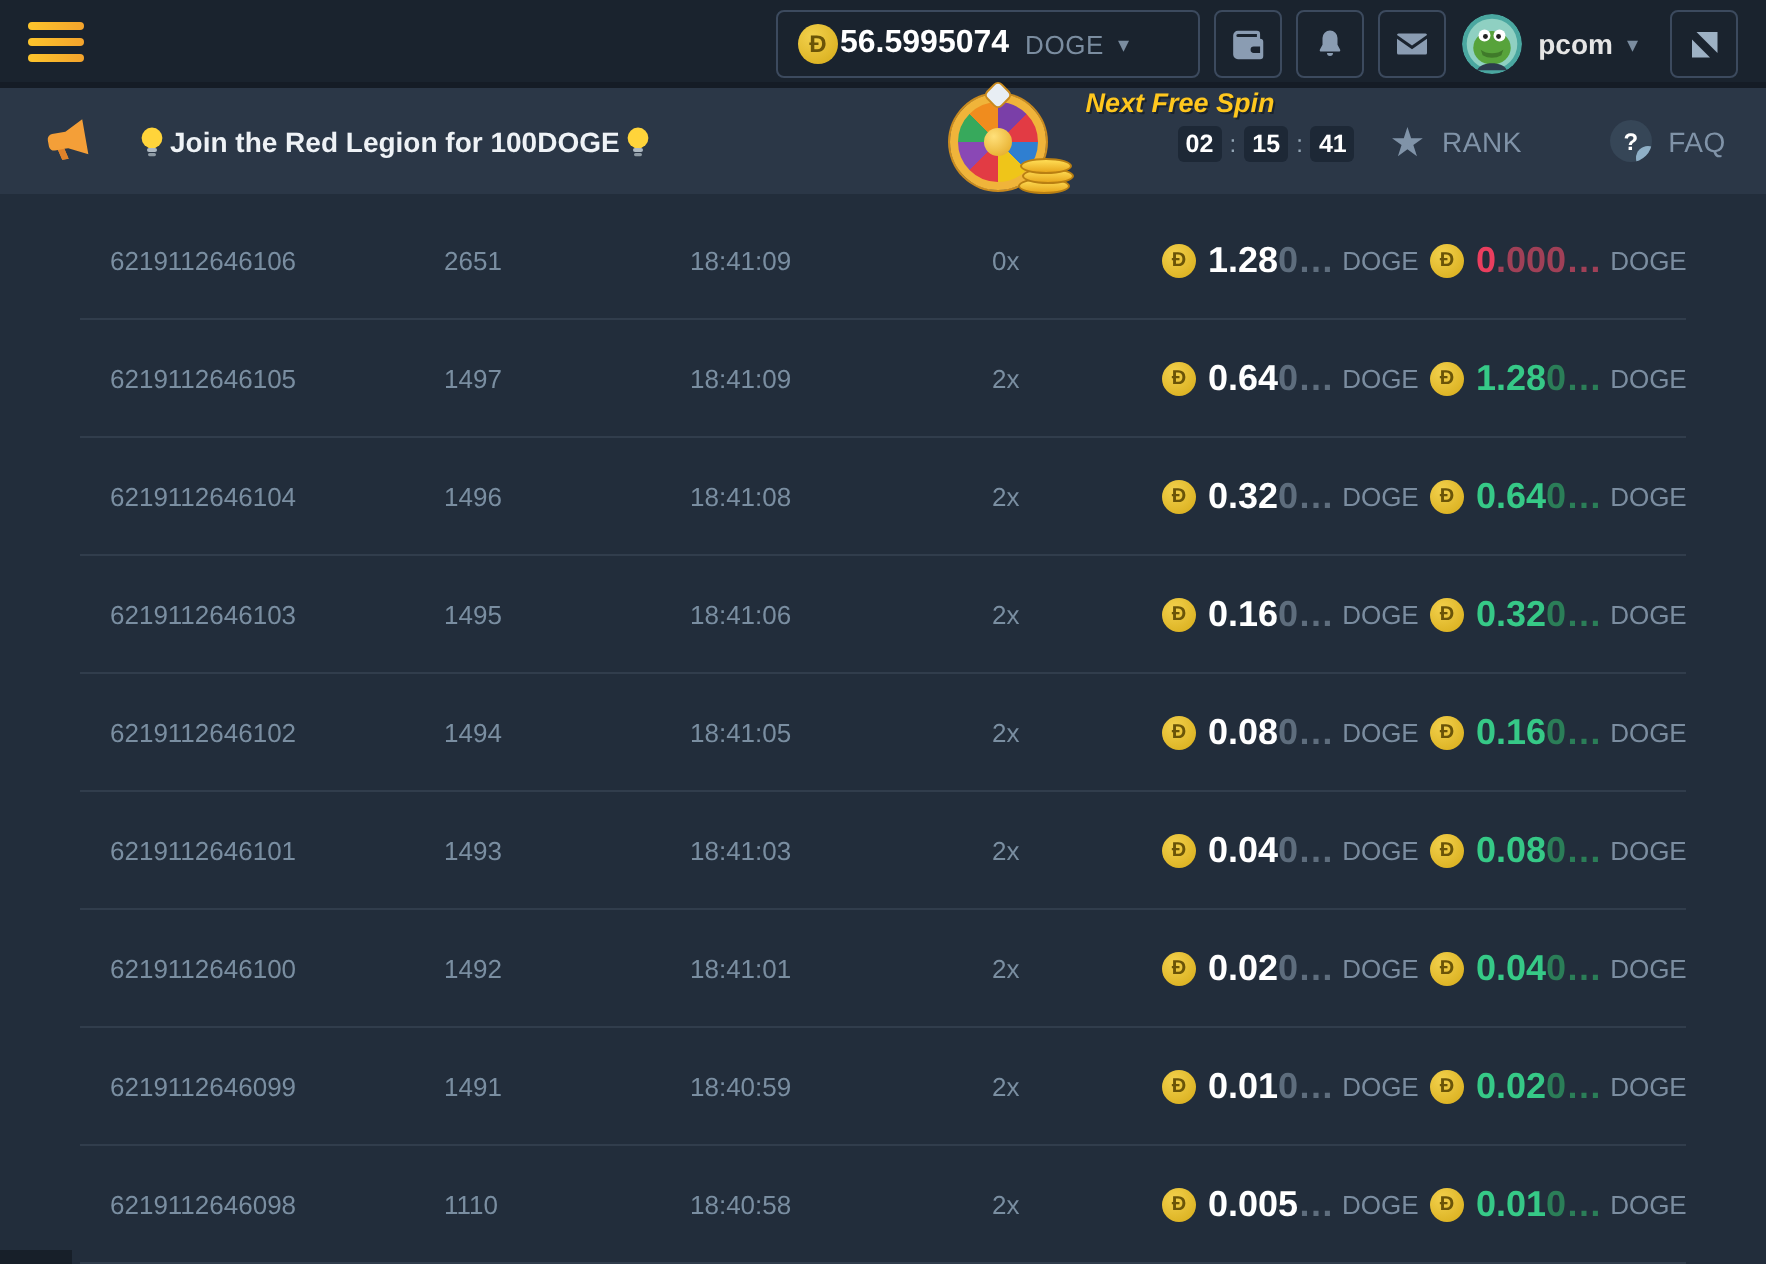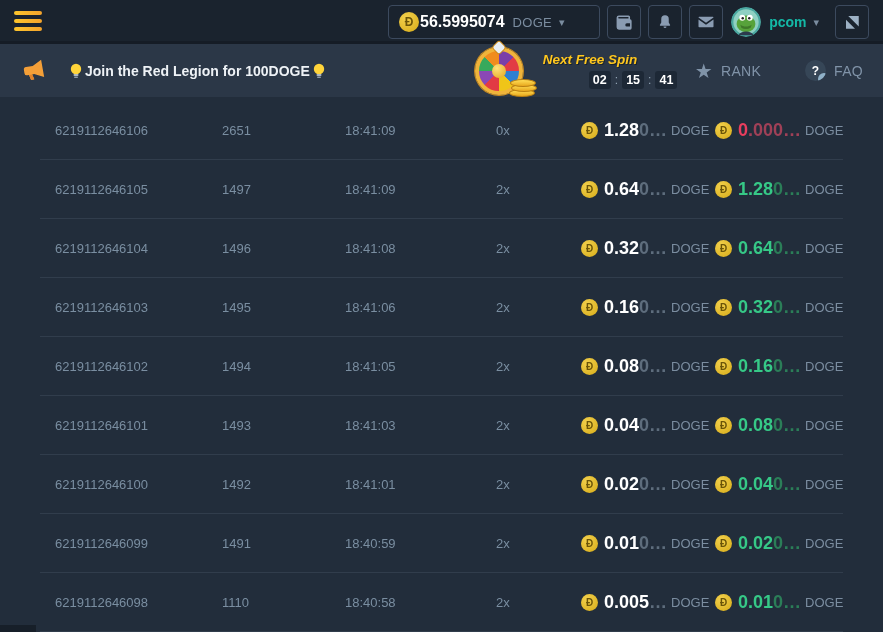--- a/index.html
+++ b/index.html
@@ -33,33 +33,33 @@
   .balance-amount { color:#fff; font-weight:bold; font-size:16px; margin-left:1px; }
   .balance-currency { color:#7b8da0; font-size:13px; margin-left:8px; letter-spacing:.3px; }
   .caret { color:#7b8da0; font-size:11px; margin-left:7px; font-family:"DejaVu Sans",sans-serif; }
   .iconbtn {
     width:34px; height:34px; margin-left:7px; border:1px solid #3c4a5e; border-radius:4px;
     background:transparent; display:flex; align-items:center; justify-content:center; cursor:pointer;
   }
   .iconbtn svg { fill:#8a9cb2; }
   .topbar-right { position:absolute; right:14px; top:0; height:44px; display:flex; align-items:center; }
   .avatar { width:30px; height:30px; border-radius:50%; overflow:hidden; flex:0 0 auto; cursor:pointer; }
-  .username { color:#14b8a6; font-weight:bold; font-size:14px; margin-left:8px; cursor:pointer; }
+  .username { color:#e5e5e5; font-weight:bold; font-size:14px; margin-left:8px; cursor:pointer; }
   .topbar-right .caret { margin-right:16px; cursor:pointer; }
   .chatbtn svg { fill:#9db1c4; }
 
   
   .announce {
     height:53px; background:#2b3747; display:flex; align-items:center;
     padding:0 20px; position:relative;
   }
   .mega { transform:rotate(-10deg); margin-right:20px; flex:0 0 auto; }
   .announce-msg { display:flex; align-items:center; color:#eef2f6; font-weight:bold; font-size:14px; }
   .bulb { margin:0 3px; position:relative; top:1px; }
-  .right-cluster { margin-left:auto; display:flex; align-items:center; }
+  .right-cluster { margin-left:auto; display:flex; }
 
   .wheel-wrap { position:relative; width:60px; height:53px; flex:0 0 auto; }
   .wheel {
     position:absolute; left:0; top:3px; width:48px; height:48px; border-radius:50%;
     border:4px solid #f0b43a; box-shadow:0 0 0 1px #c98a1e;
     background:conic-gradient(#7a3fa8 0 45deg,#e23b44 45deg 90deg,#2f7fd1 90deg 135deg,
       #efc519 135deg 180deg,#e23b44 180deg 225deg,#8a48b5 225deg 270deg,
       #37a95c 270deg 315deg,#f08c1e 315deg 360deg);
   }
   .wheel::after {

